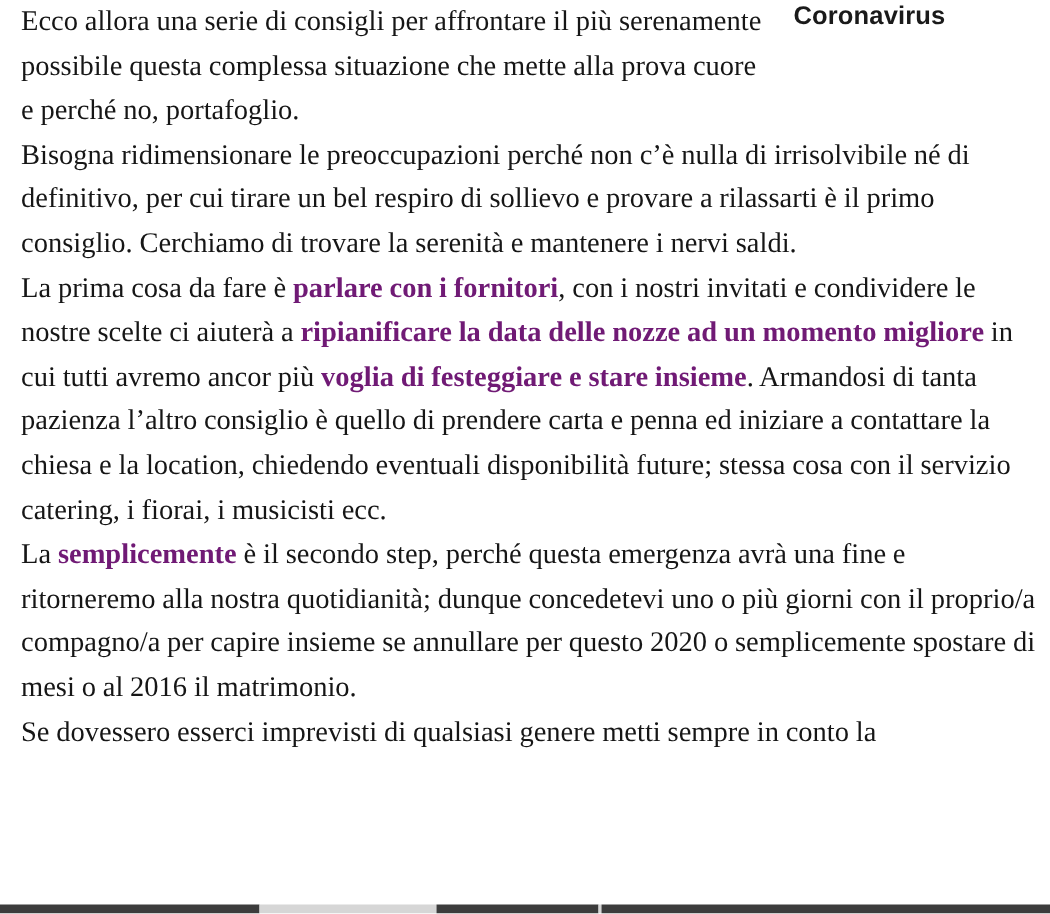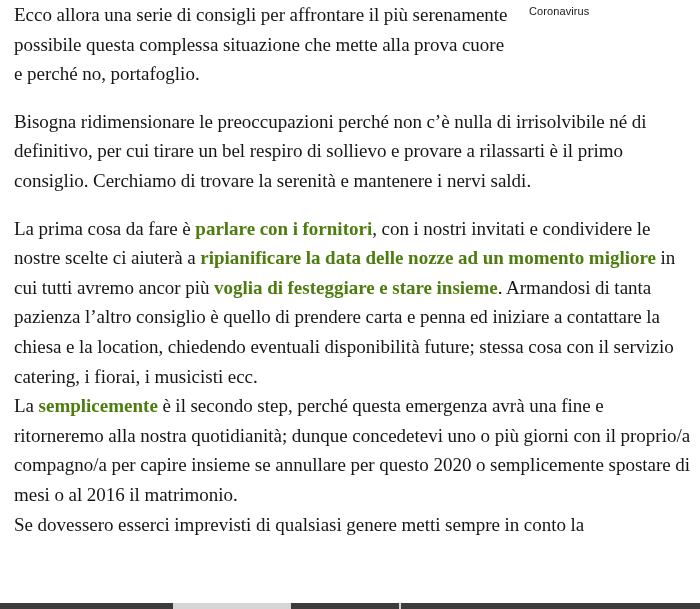--- a/index.html
+++ b/index.html
@@ -27,22 +27,22 @@
 
   
   .meta-col {
     position: absolute;
     top: 0;
     left: 529px;
     width: 165px;
     font-family: "Liberation Sans", sans-serif;
   }
   .meta-category {
-    font-size: 11px;
-    font-weight: 400;
+    font-size: 17px;
+    font-weight: 700;
     color: #1a1a1a;
     letter-spacing: 0.1px;
     line-height: 16px;
     margin: 3px 0 0 0;
     white-space: nowrap;
   }
   .meta-date {
     font-size: 12.5px;
     font-weight: 400;
     color: #9b9b9b;
@@ -62,33 +62,33 @@
     font-family: "Liberation Serif", serif;
     font-size: 19px;
     line-height: 29.6px;
     color: #161616;
     margin: 0;
     text-align: left;
     word-spacing: -0.2px;
   }
   
   .para.gap-top {
-    margin-top: 18px;
+    margin-top: 0;
   }
   .para.tight {
     margin-top: 0;
   }
   
   .para.narrow {
     width: 500px;
   }
   .para b,
   .para strong {
     font-weight: 700;
-    color: #4d7c0f;
+    color: #701a75;
   }
 
   
   .footer-strip {
     position: absolute;
     left: 0;
     bottom: 0;
     width: 700px;
     height: 8px;
     background: #ffffff;

